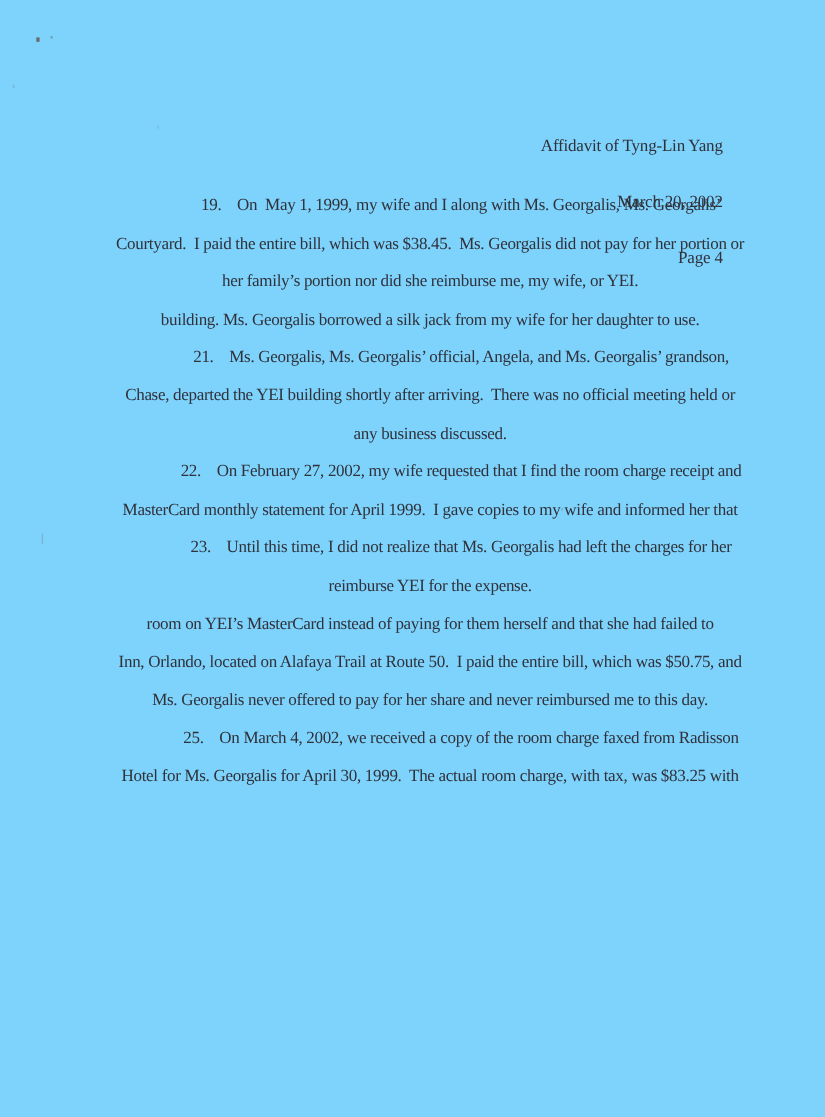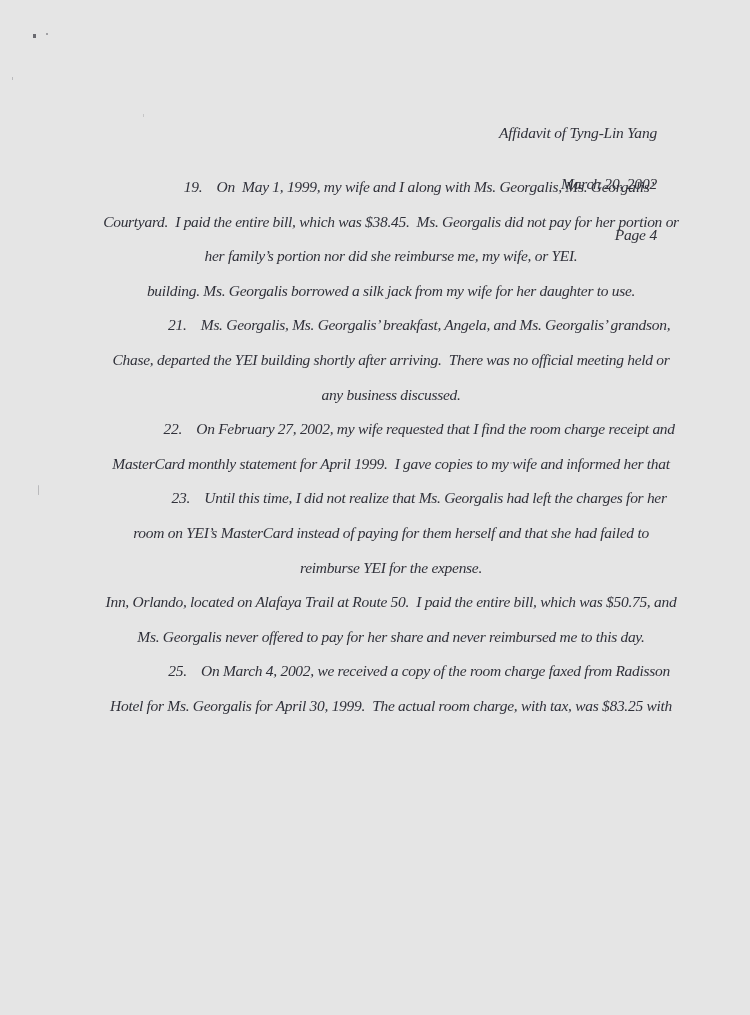--- a/index.html
+++ b/index.html
@@ -3,25 +3,24 @@
 <meta charset="utf-8">
 <style>
   html, body {
     margin: 0;
     padding: 0;
   }
   .page {
     position: relative;
     width: 750px;
     height: 1015px;
-    background: #e5e5e5;
+    background: #7dd3fc;
     overflow: hidden;
     font-family: "Liberation Serif", "DejaVu Serif", serif;
     color: #30313a;
-    font-style: italic;
   }
   
   .doc-header {
     position: absolute;
     top: 90px;
     right: 93px;
     text-align: right;
     font-size: 15.5px;
     line-height: 17px;
     letter-spacing: -0.2px;
@@ -82,34 +81,34 @@
       <div class="line"><span class="pnum">19.</span><span>On  May 1, 1999, my wife and I along with Ms. Georgalis, Ms. Georgalis’</span></div>
       <div class="line">Courtyard.  I paid the entire bill, which was $38.45.  Ms. Georgalis did not pay for her portion or</div>
       <div class="line">her family’s portion nor did she reimburse me, my wife, or YEI.</div>
     </div>
 
     <div>
       <div class="line">building. Ms. Georgalis borrowed a silk jack from my wife for her daughter to use.</div>
     </div>
 
     <div>
-      <div class="line"><span class="pnum">21.</span><span>Ms. Georgalis, Ms. Georgalis’ breakfast, Angela, and Ms. Georgalis’ grandson,</span></div>
+      <div class="line"><span class="pnum">21.</span><span>Ms. Georgalis, Ms. Georgalis’ official, Angela, and Ms. Georgalis’ grandson,</span></div>
       <div class="line">Chase, departed the YEI building shortly after arriving.  There was no official meeting held or</div>
       <div class="line">any business discussed.</div>
     </div>
 
     <div>
       <div class="line"><span class="pnum">22.</span><span>On February 27, 2002, my wife requested that I find the room charge receipt and</span></div>
       <div class="line">MasterCard monthly statement for April 1999.  I gave copies to my wife and informed her that</div>
     </div>
 
     <div>
       <div class="line"><span class="pnum">23.</span><span>Until this time, I did not realize that Ms. Georgalis had left the charges for her</span></div>
+      <div class="line">reimburse YEI for the expense.</div>
       <div class="line">room on YEI’s MasterCard instead of paying for them herself and that she had failed to</div>
-      <div class="line">reimburse YEI for the expense.</div>
     </div>
 
     <div>
       <div class="line">Inn, Orlando, located on Alafaya Trail at Route 50.  I paid the entire bill, which was $50.75, and</div>
       <div class="line">Ms. Georgalis never offered to pay for her share and never reimbursed me to this day.</div>
     </div>
 
     <div>
       <div class="line"><span class="pnum">25.</span><span>On March 4, 2002, we received a copy of the room charge faxed from Radisson</span></div>
       <div class="line">Hotel for Ms. Georgalis for April 30, 1999.  The actual room charge, with tax, was $83.25 with</div>

